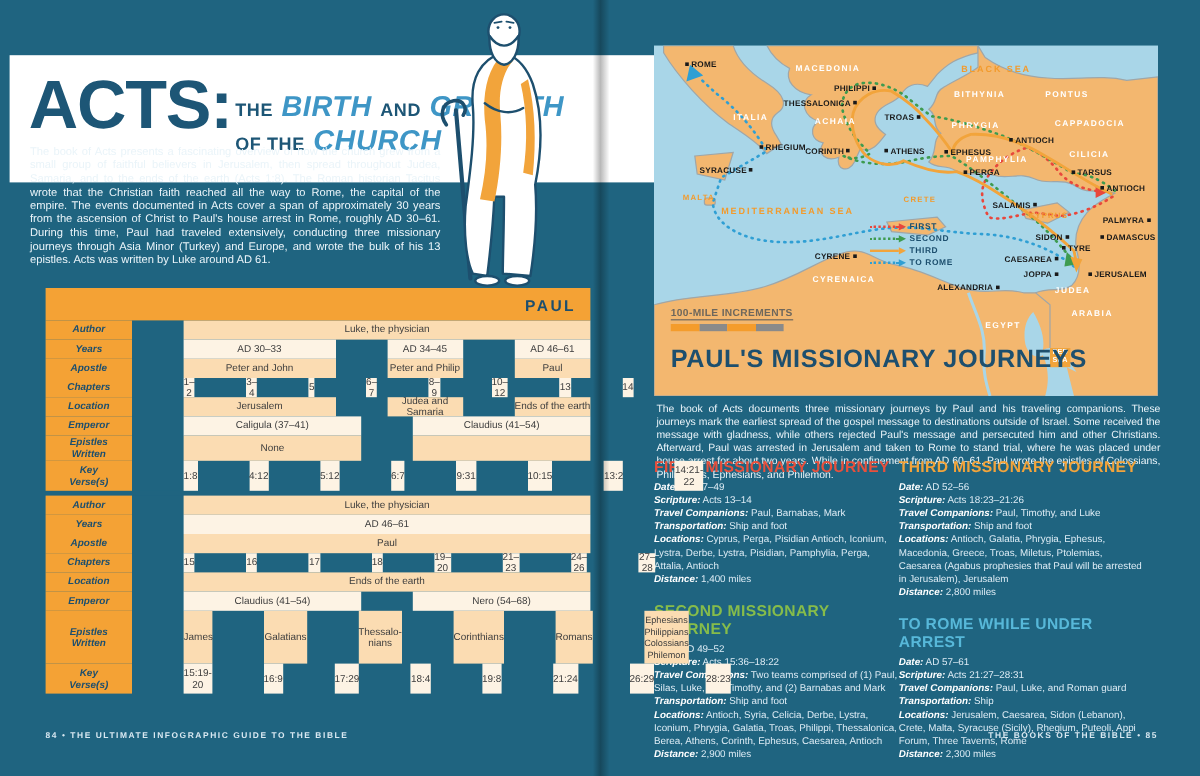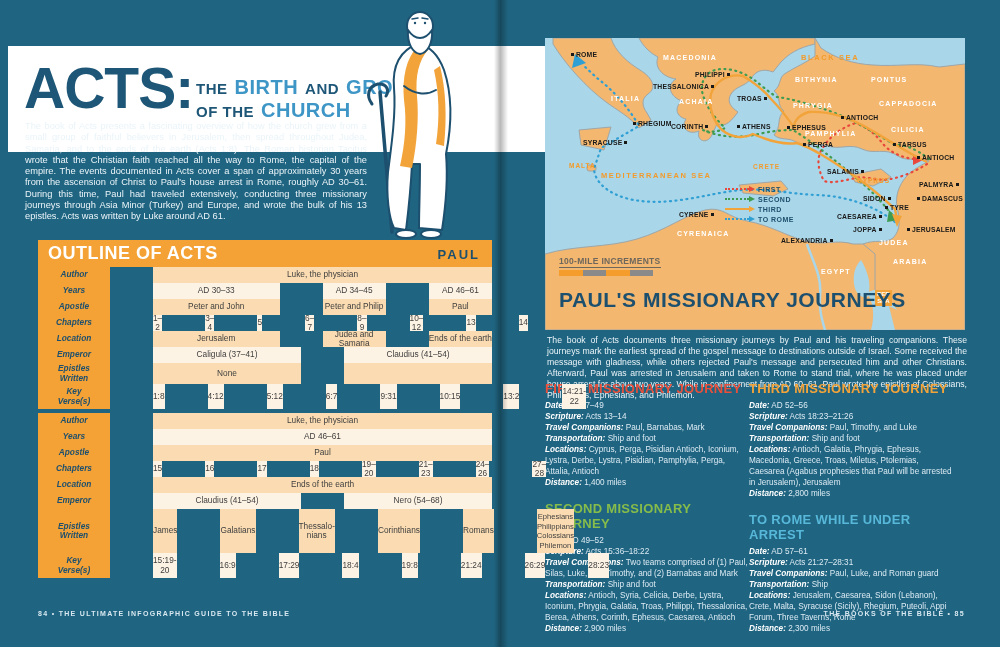--- a/index.html
+++ b/index.html
@@ -6,21 +6,21 @@
   #stage{position:relative;width:1000px;height:647px;background:#1F6480;overflow:hidden;
          font-family:"Liberation Sans",sans-serif;}
   .abs{position:absolute;}
 
   
   #banner{left:8px;top:8px;width:587px;height:106px;background:#ffffff;margin-top:38px;}
   #main-title{left:16px;top:14px;font-size:57px;font-weight:800;color:#1D5676;letter-spacing:-1px;line-height:1;}
   #subtitle{left:188px;top:30px;}
   .subline{display:flex;align-items:baseline;gap:7px;white-space:nowrap;}
   .sub-sm{font-size:15px;font-weight:800;color:#1D5676;letter-spacing:.5px;}
-  .sub-lg{font-size:20px;font-weight:800;color:#3E96C6;letter-spacing:.5px;}
+  .sub-lg{font-size:24px;font-weight:800;color:#3E96C6;letter-spacing:.5px;font-style:italic;}
   #left-intro{left:25px;top:121px;width:342px;color:#EAF4F9;font-size:9.3px;line-height:11.3px;text-align:justify;}
 
   
   #paul-figure{left:356px;top:6px;width:120px;height:235px;z-index:6;}
 
   
   #acts-table{left:38px;top:240px;width:454px;z-index:5;}
   #table-header{position:relative;height:27px;background:#F4A235;}
   #table-title{position:absolute;left:10px;top:0;line-height:27px;font-size:18px;font-weight:800;color:#FFF;letter-spacing:.5px;}
   #paul-caption{position:absolute;right:12px;top:0;line-height:29px;font-size:13px;font-weight:800;color:#1D4F6E;letter-spacing:2px;}
@@ -114,21 +114,20 @@
         <circle cx="69" cy="17" r="1.2" fill="#1D4F6E" stroke="none"></circle>
         <path d="M56,13 L62,12 M66,12 L72,13" stroke-width="1.5" fill="none"></path>
         <ellipse cx="50" cy="228" rx="10" ry="4"></ellipse>
         <ellipse cx="75" cy="228" rx="10" ry="4"></ellipse>
       </g>
     </svg>
   </div>
 
   <div class="abs" id="acts-table">
     <div id="table-header">
-      <span id="table-title">OUTLINE OF ACTS</span>
       <span id="paul-caption">PAUL</span>
     </div>
 
     <div>
       <div class="trow peach r16">
         <div class="tlabel">Author</div>
         <div class="tcell sp8">Luke, the physician</div>
       </div>
       <div class="trow cream r16">
         <div class="tlabel">Years</div>

